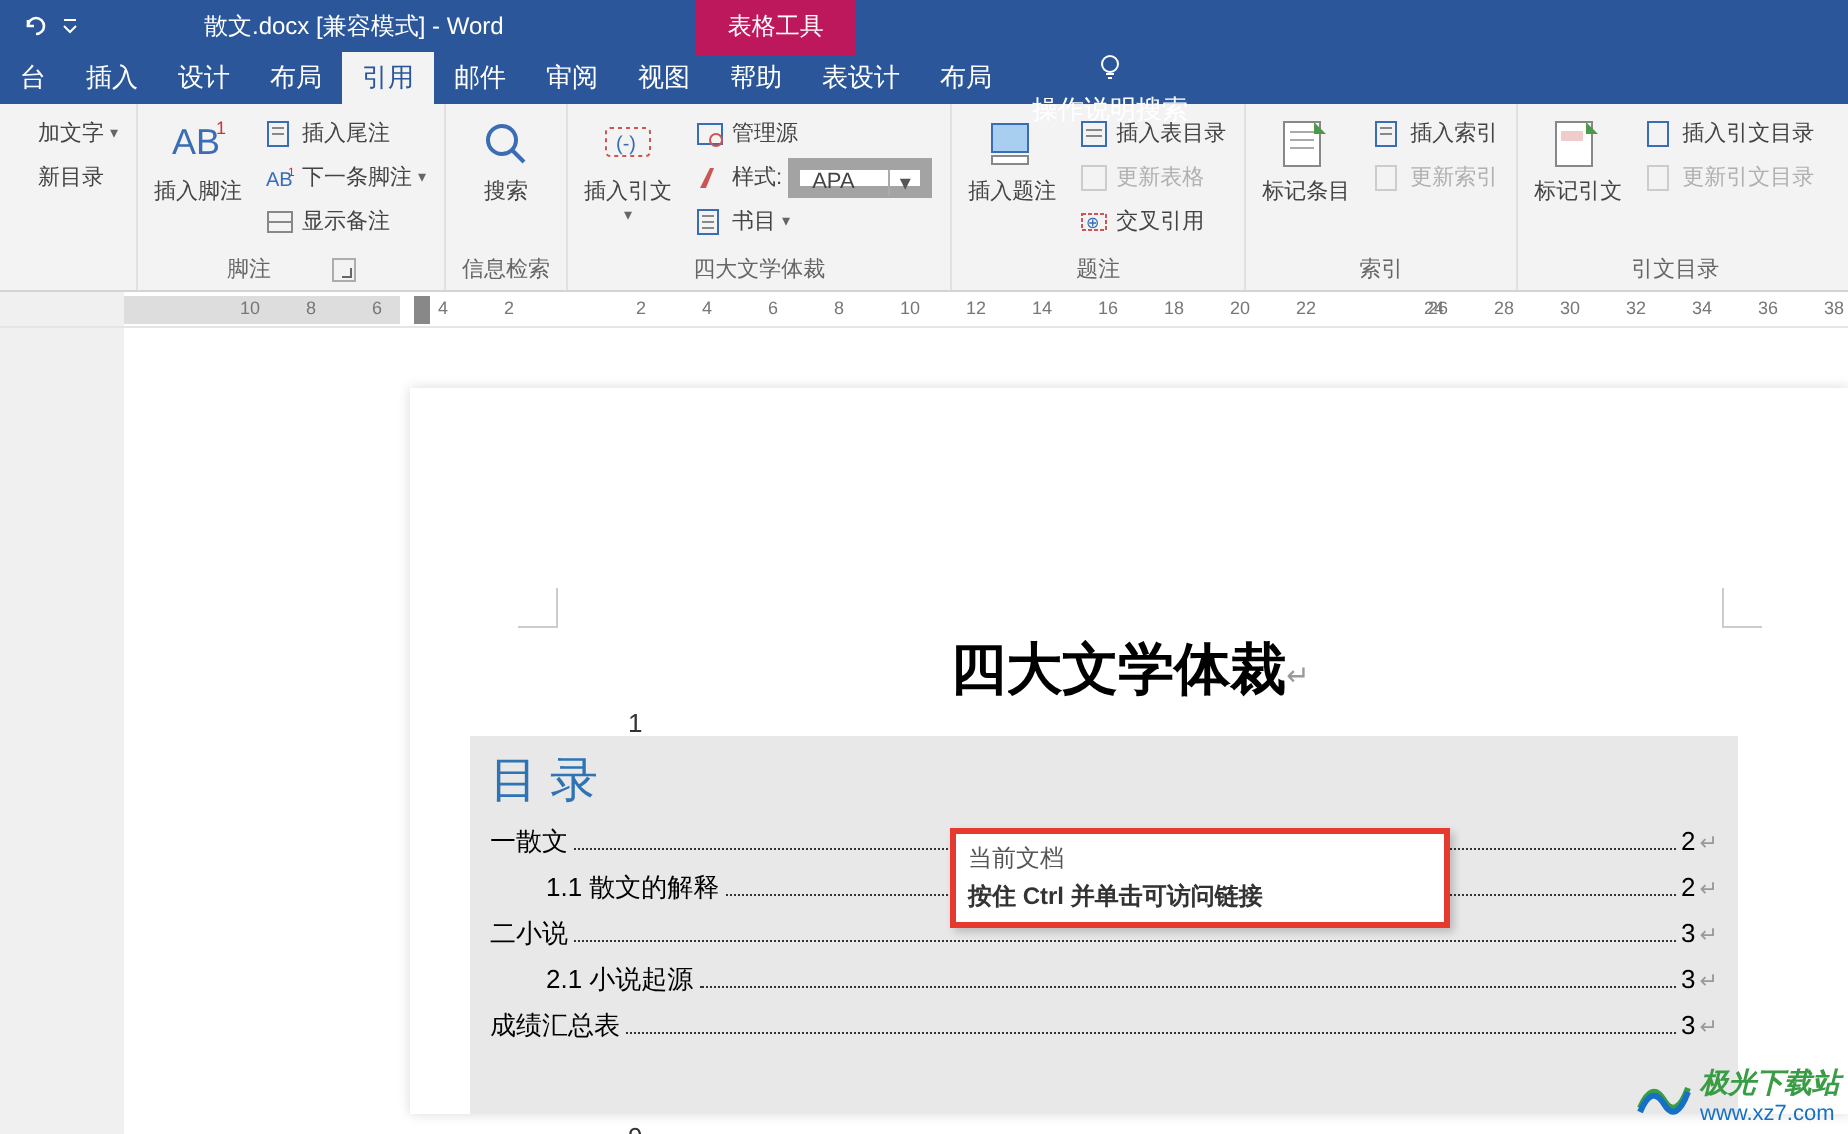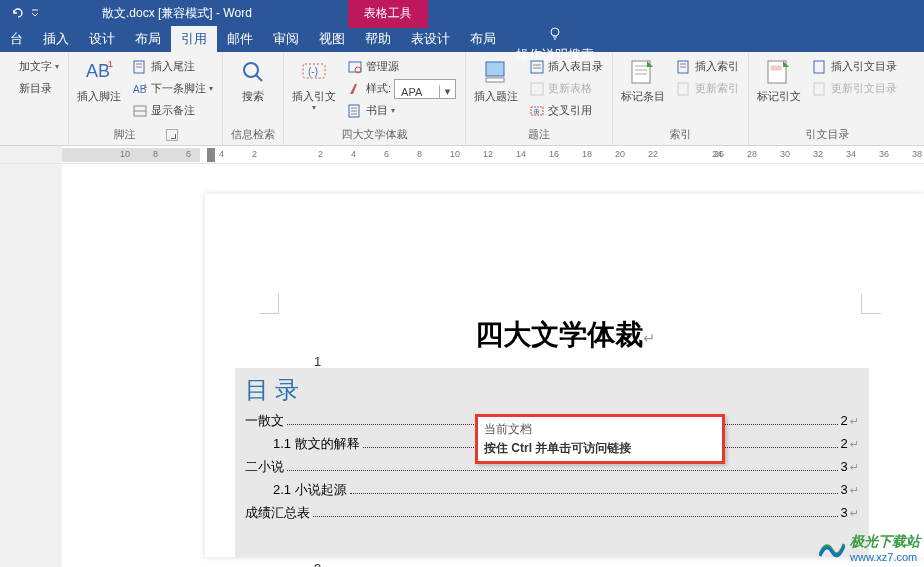--- a/index.html
+++ b/index.html
@@ -30,21 +30,21 @@
 .big { display: flex; flex-direction: column; align-items: center; width: 48px; height: 68px; justify-content: flex-start; padding-top: 2px; cursor: pointer; }
 .big .ic { width: 32px; height: 32px; display: flex; align-items: center; justify-content: center; }
 .big .lbl { font-size: 11px; color: #444; text-align: center; line-height: 13px; margin-top: 2px; }
 .big .drop { font-size: 8px; color: #666; }
 
 .stack { display: flex; flex-direction: column; gap: 1px; padding-top: 2px; }
 .sm { display: flex; align-items: center; font-size: 11px; color: #444; height: 21px; padding: 0 3px; cursor: pointer; gap: 3px; white-space: nowrap; }
 .sm .ic { width: 16px; height: 16px; display: flex; align-items: center; justify-content: center; }
 .sm.disabled { color: #b0b0b0; }
 
-.combo { display: inline-flex; align-items: flex-end; border: 1px solid #a3a3a3; background: #fff; height: 20px; font-size: 11px; }
+.combo { display: inline-flex; align-items: flex-start; border: 6px solid #a3a3a3; background: #fff; height: 20px; font-size: 11px; }
 .combo .val { padding: 0 6px; min-width: 44px; }
 .combo .cbtn { width: 16px; text-align: center; border-left: 1px solid #ababab; color: #555; }
 
 
 .rulerbar { height: 18px; background: #fff; border-bottom: 1px solid #e5e5e5; display: flex; }
 .vscroll-gutter { width: 62px; background: #f0f0f0; }
 .ruler-h { flex: 1; position: relative; background: #fff; font-size: 9px; color: #777; }
 .ruler-h .shade { position: absolute; top: 2px; height: 14px; background: #ddd; }
 .ruler-h .nums { position: absolute; top: 3px; left: 0; right: 0; display: flex; }
 

